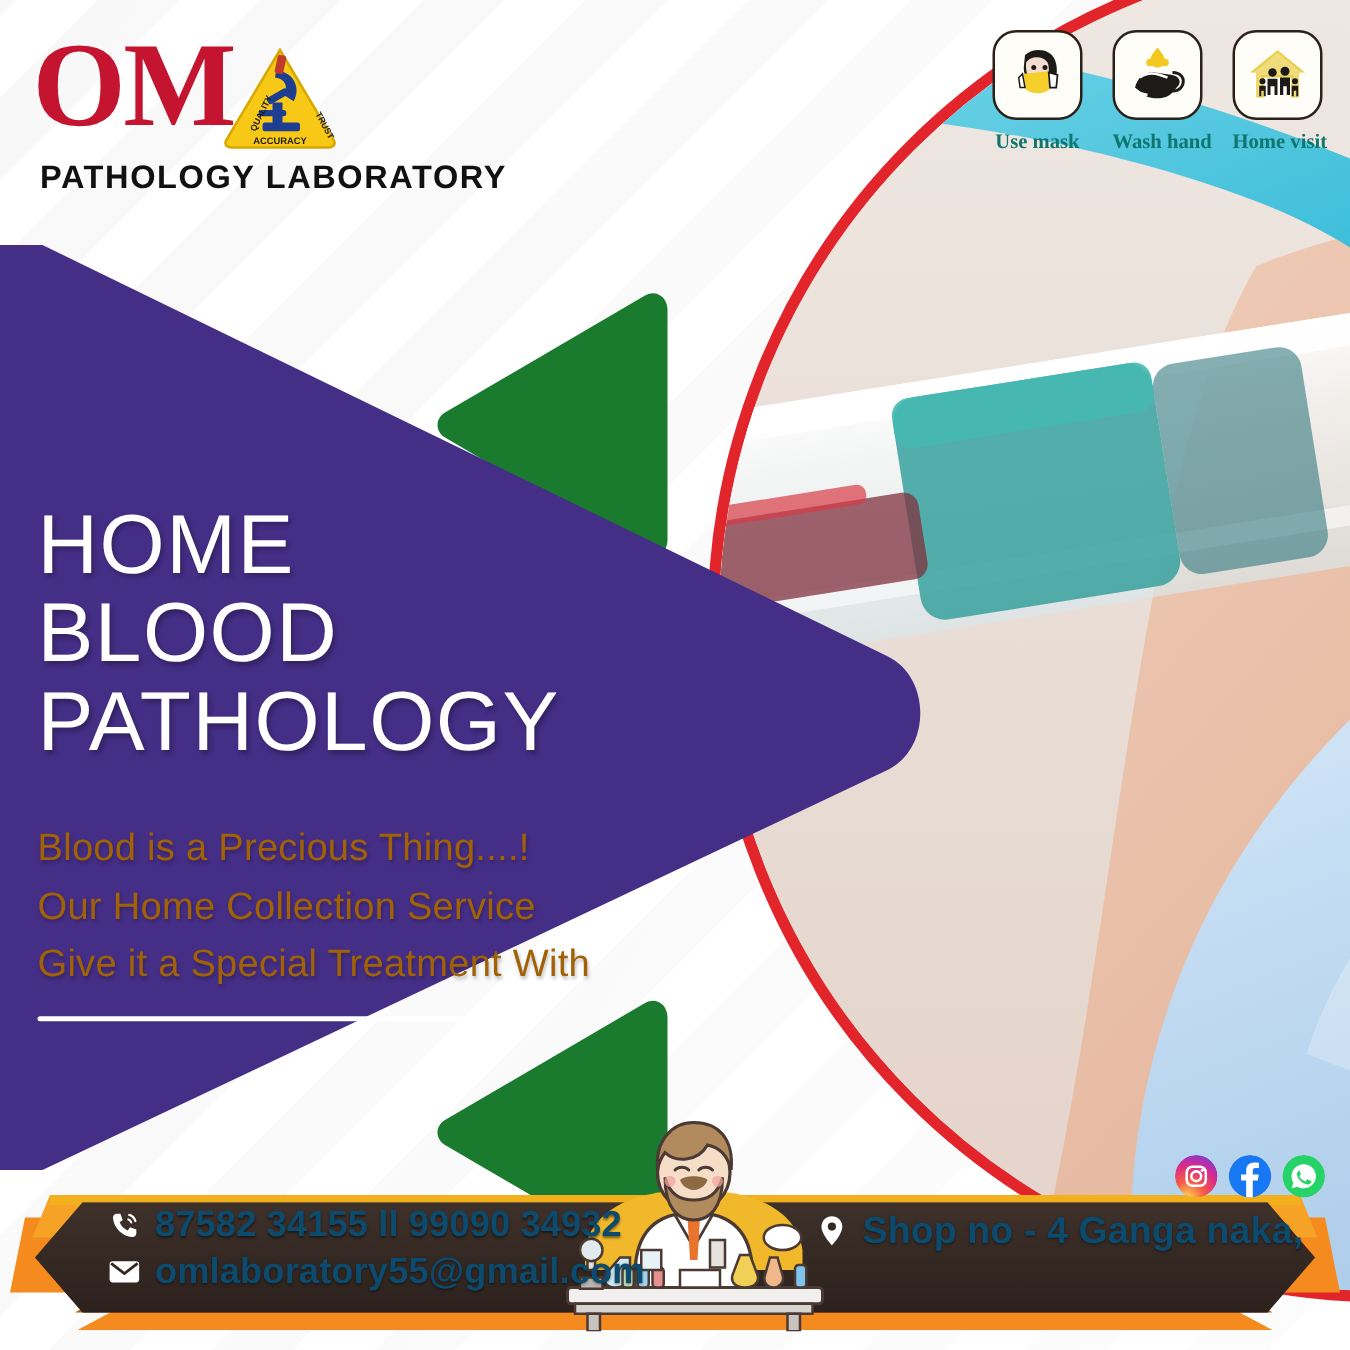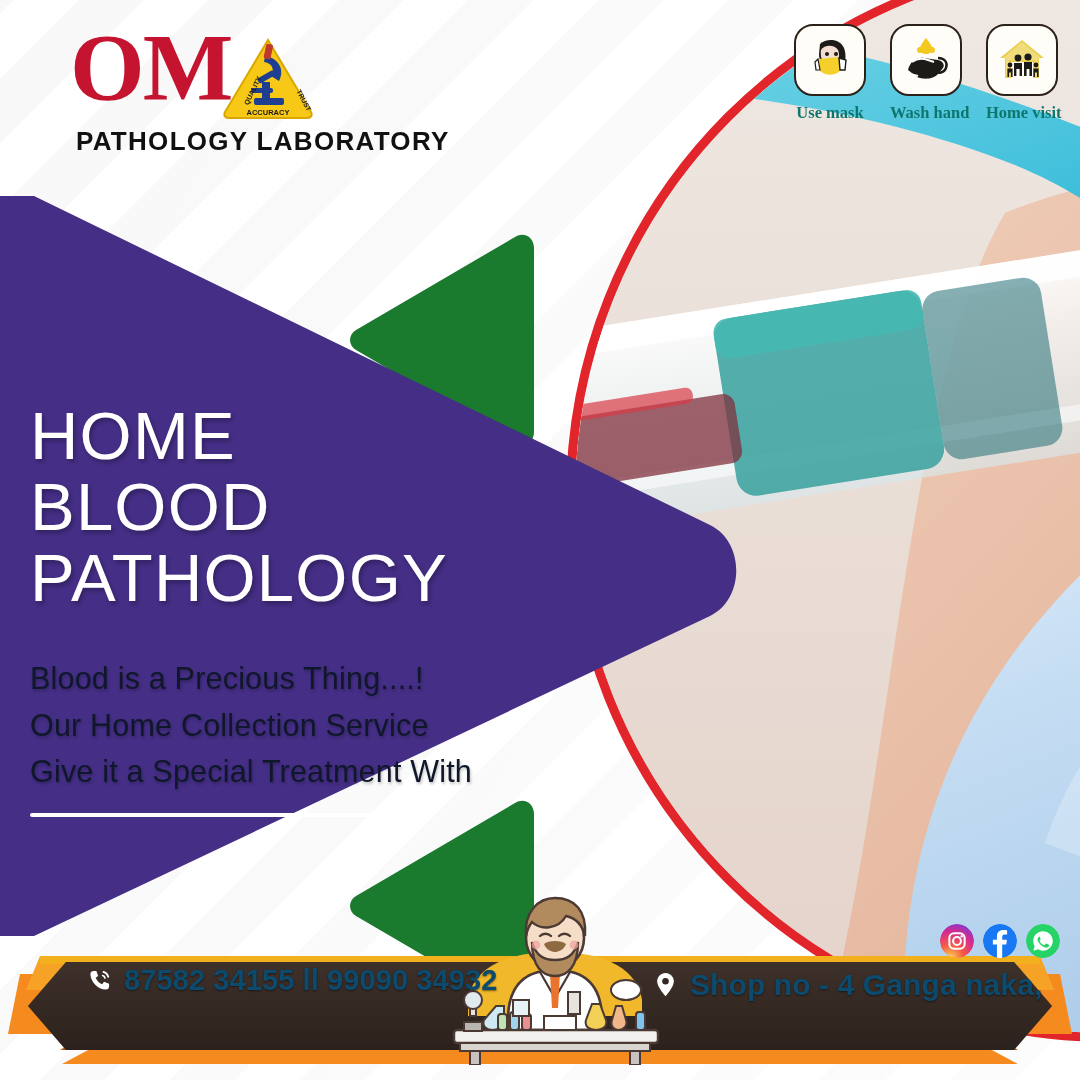--- a/index.html
+++ b/index.html
@@ -56,21 +56,21 @@
   #tri-green-bottom { left:344px; top:798px; width:196px; height:216px; }
 
   
   #purple-shape {
     position:absolute; left:-30px; top:196px;
     width:770px; height:740px;
     z-index:4;
   }
 
   
-  .logo { position:absolute; left:26px; top:22px; z-index:6;margin-left:44px; }
+  .logo { position:absolute; left:26px; top:22px; z-index:6; }
   .logo-row { display:flex; align-items:flex-start; }
   .logo-om {
     font-family:"Liberation Serif", serif;
     font-weight:bold;
     font-size:96px;
     line-height:.95;
     color:#c4142f;
     letter-spacing:-2px;
   }
   .logo-badge { width:94px; height:84px; margin-left:-10px; margin-top:14px; }
@@ -106,21 +106,21 @@
   .headline {
     color:#ffffff;
     font-size:67px;
     line-height:1.06;
     font-weight:300;
     letter-spacing:1.2px;
     text-shadow:2px 3px 4px rgba(0,0,0,.28);
   }
   .subtext { margin-top:42px; }
   .subline {
-    color:#0f172a;
+    color:#a16207;
     font-size:30.5px;
     line-height:1.53;
     font-weight:400;
     letter-spacing:.2px;
     text-shadow:1px 2px 3px rgba(0,0,0,.25);
   }
   .rule {
     margin-top:18px;
     width:344px; height:4px; border-radius:2px;
     background:#ffffff;
@@ -334,20 +334,27 @@
 
   <div class="footer-text contact-left">
     <div class="c-row">
       <svg class="c-icon" viewBox="0 0 24 24">
         <path d="M6.6 3.5 L9.2 3.5 L10.8 8 L8.6 9.6 C9.6 12.2 11.8 14.4 14.4 15.4 L16 13.2 L20.5 14.8 L20.5 17.4 C20.5 19 19.2 20.2 17.6 20.1 C10.4 19.6 4.4 13.6 3.9 6.4 C3.8 4.8 5 3.5 6.6 3.5 Z" fill="#ffffff"></path>
         <path d="M15.5 4.4 C17.6 5 19.2 6.6 19.8 8.7" stroke="#ffffff" stroke-width="1.6" fill="none" stroke-linecap="round"></path>
         <path d="M14.8 7.6 C15.9 7.9 16.6 8.7 16.9 9.8" stroke="#ffffff" stroke-width="1.5" fill="none" stroke-linecap="round"></path>
       </svg>
       <span class="c-text">87582 34155 ll 99090 34932</span>
     </div>
+    <div class="c-row">
+      <svg class="c-icon" viewBox="0 0 24 24">
+        <rect x="1.5" y="4.5" width="21" height="15" rx="2.2" fill="#ffffff"></rect>
+        <path d="M2.6 6 L12 13.2 L21.4 6" stroke="#332722" stroke-width="2" fill="none"></path>
+      </svg>
+      <span class="c-text">omlaboratory55@gmail.com</span>
+    </div>
   </div>
 
   <div class="footer-text contact-right">
     <div class="c-row">
       <svg class="c-icon" viewBox="0 0 24 24">
         <path d="M12 1.8 C7.9 1.8 4.6 5.1 4.6 9.2 C4.6 14.6 12 22.4 12 22.4 C12 22.4 19.4 14.6 19.4 9.2 C19.4 5.1 16.1 1.8 12 1.8 Z" fill="#ffffff"></path>
         <circle cx="12" cy="9.1" r="2.9" fill="#332722"></circle>
       </svg>
       <span class="c-text addr">Shop no - 4 Ganga naka,</span>
     </div>

